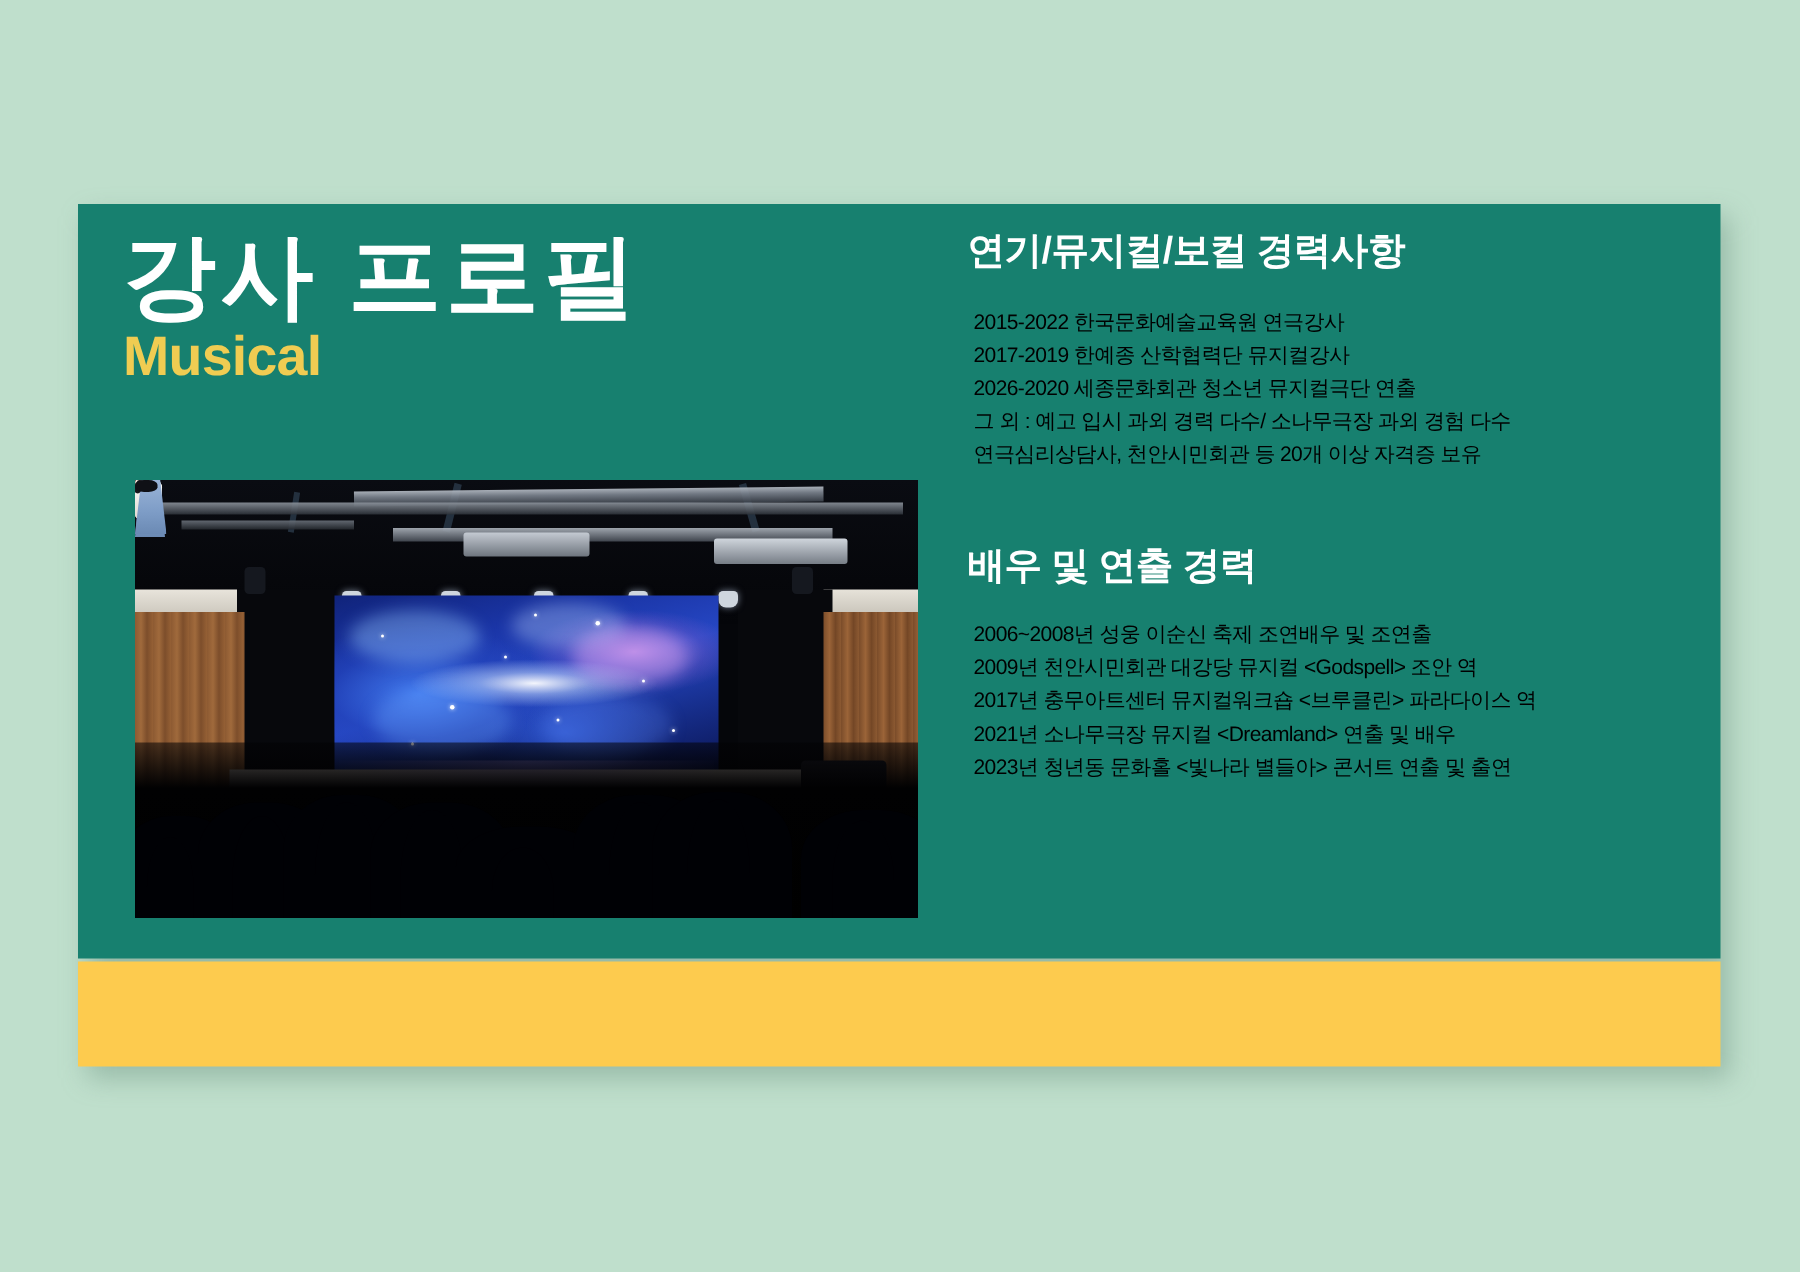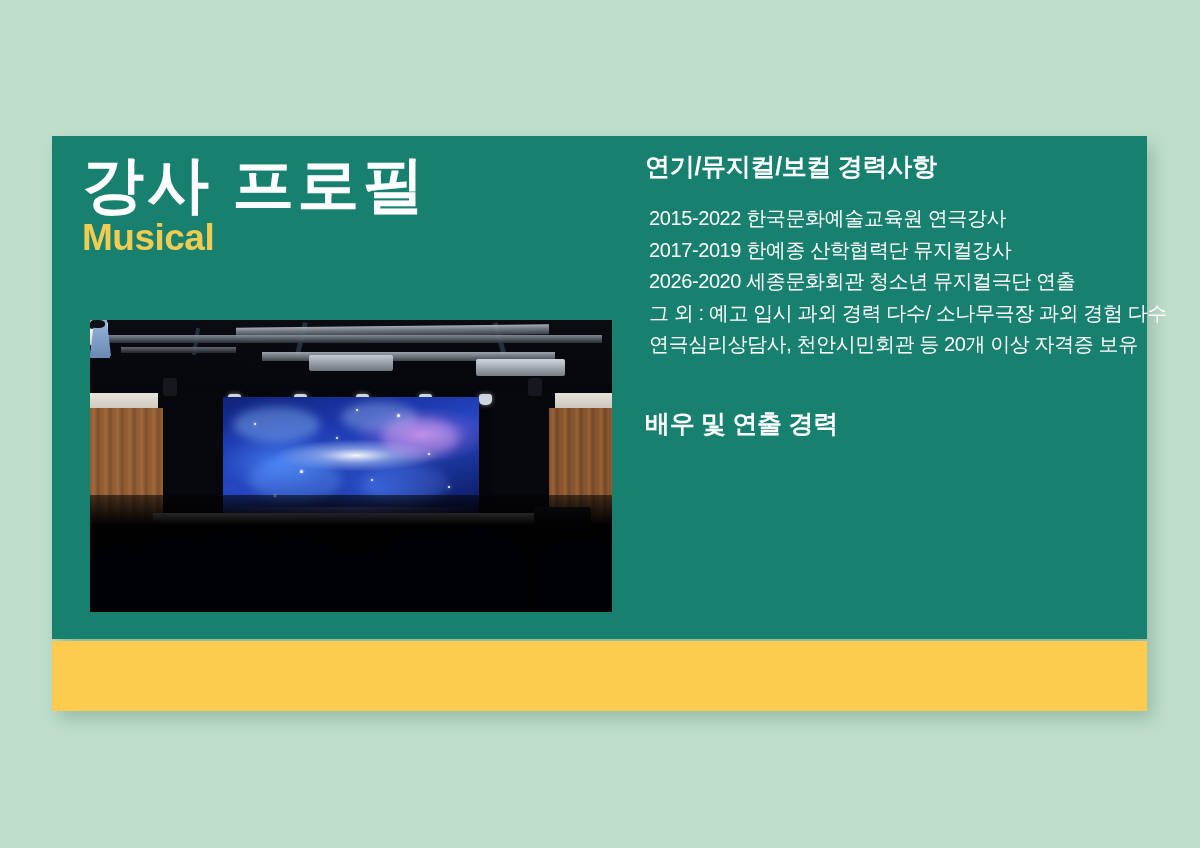--- a/index.html
+++ b/index.html
@@ -315,22 +315,22 @@
     color: #ffffff;
     letter-spacing: -0.3px;
     margin: 0 0 20px 10px;
   }
   .sec-list {
     list-style: none;
     margin: 0 0 0 14px;
     padding: 0;
   }
   .sec-list li {
-    font-size: 20px;
-    color: #ffffff;
+    font-size: 14px;
+    color: #000000;
     line-height: 1.58;
     letter-spacing: -0.4px;
     white-space: nowrap;
   }
   #section-2 { margin-top: 46px; }
   #section-2 .sec-heading { margin-bottom: 18px; }
   #section-2 .sec-list li { line-height: 1.6; }
 </style>
 </head>
 <body>
@@ -446,20 +446,27 @@
           <li>2015-2022 한국문화예술교육원 연극강사</li>
           <li>2017-2019 한예종 산학협력단 뮤지컬강사</li>
           <li>2026-2020 세종문화회관 청소년 뮤지컬극단 연출</li>
           <li>그 외 : 예고 입시 과외 경력 다수/ 소나무극장 과외 경험 다수</li>
           <li>연극심리상담사, 천안시민회관 등 20개 이상 자격증 보유</li>
         </ul>
       </div>
 
       <div id="section-2">
         <h2 class="sec-heading">배우 및 연출 경력</h2>
+        <ul class="sec-list">
+          <li>2006~2008년 성웅 이순신 축제 조연배우 및 조연출</li>
+          <li>2009년 천안시민회관 대강당 뮤지컬 &lt;Godspell&gt; 조안 역</li>
+          <li>2017년 충무아트센터 뮤지컬워크숍 &lt;브루클린&gt; 파라다이스 역</li>
+          <li>2021년 소나무극장 뮤지컬 &lt;Dreamland&gt; 연출 및 배우</li>
+          <li>2023년 청년동 문화홀 &lt;빛나라 별들아&gt; 콘서트 연출 및 출연</li>
+        </ul>
       </div>
 
     </div>
 
   </div>
 
   <div id="bottom-band"></div>
 
 </div>
 

